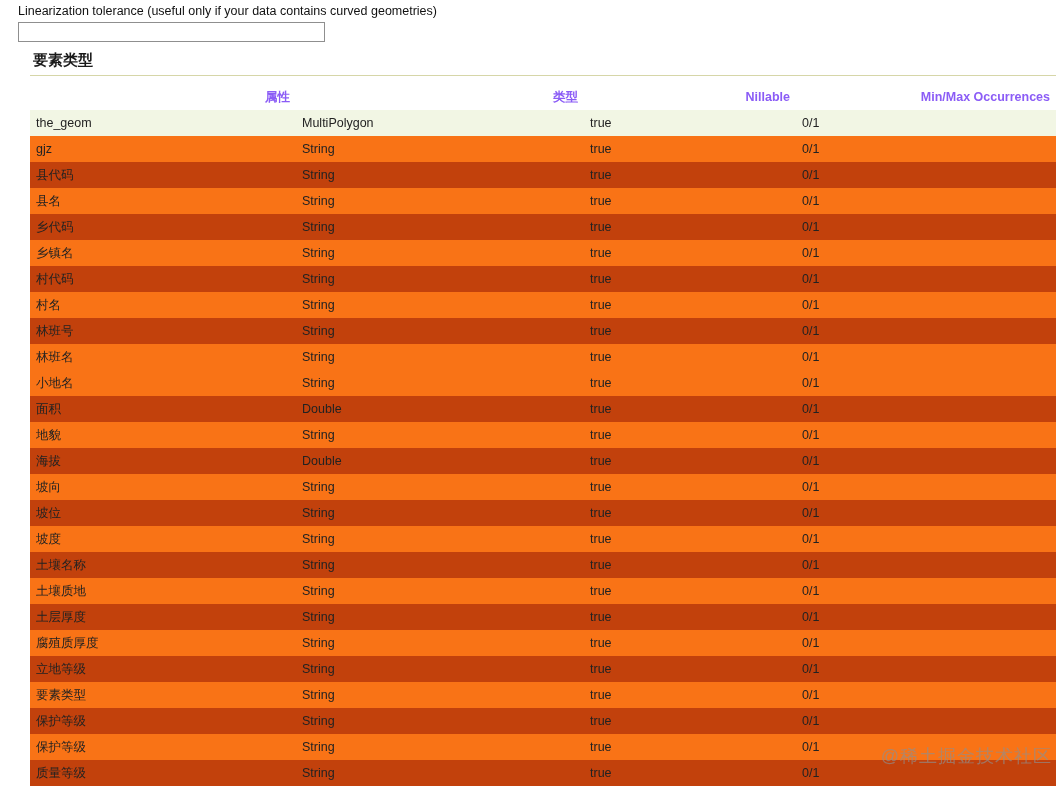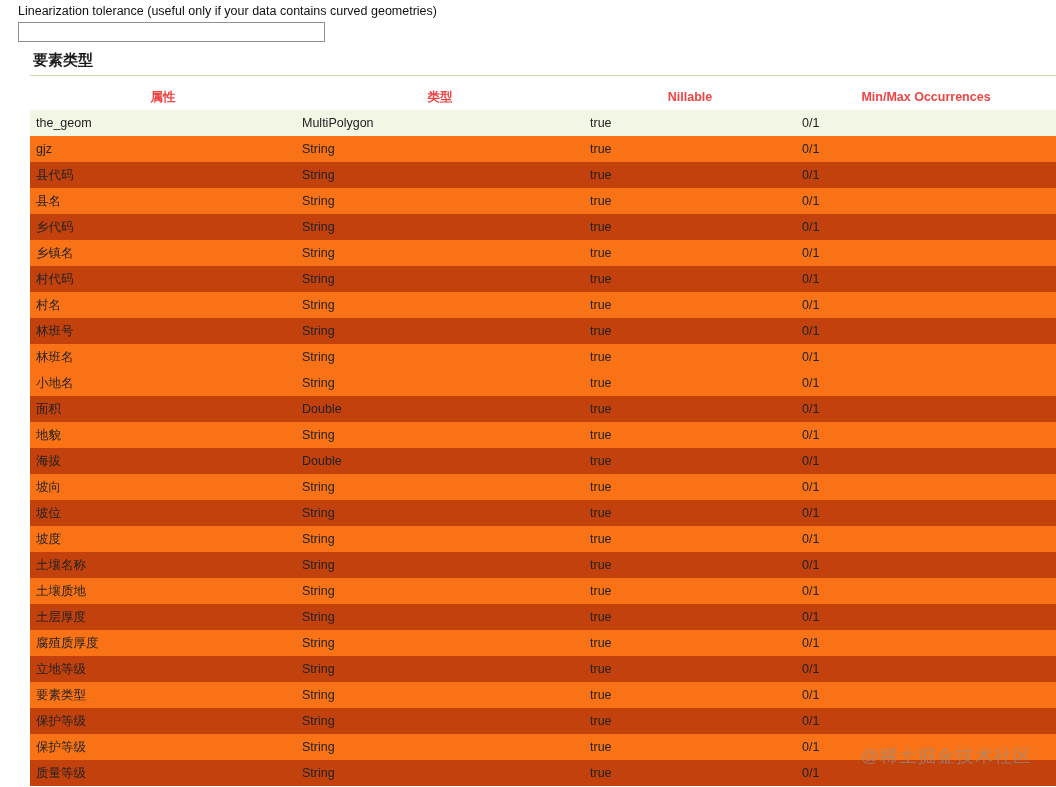--- a/index.html
+++ b/index.html
@@ -49,41 +49,41 @@
     width: 1026px;
     border-collapse: collapse;
     table-layout: fixed;
     font-size: 12.5px;
   }
   table.attr-table col.c1 { width: 266px; }
   table.attr-table col.c2 { width: 288px; }
   table.attr-table col.c3 { width: 212px; }
   table.attr-table col.c4 { width: 260px; }
   table.attr-table th {
-    text-align: center;
+    text-align: right;
     font-weight: bold;
-    color: #ef4444;
+    color: #8b5cf6;
     padding: 0 6px;
     height: 26px;
     white-space: nowrap;
   }
   table.attr-table td {
     padding: 0 6px;
     height: 26px;
     color: #222;
     white-space: nowrap;
     overflow: hidden;
   }
   tr.row-white  { background: #f97316; }
   tr.row-green  { background: #c2410c; }
   tr.row-first  { background: #f2f6e4; }
   .watermark {
     position: absolute;
     top: 744px;
-    right: 24px;
+    right: 4px;
     font-size: 18px;
     letter-spacing: 1px;
     color: #8f8f8f;
     opacity: 0.65;
     pointer-events: none;
   }
 </style>
 </head>
 <body>
 

